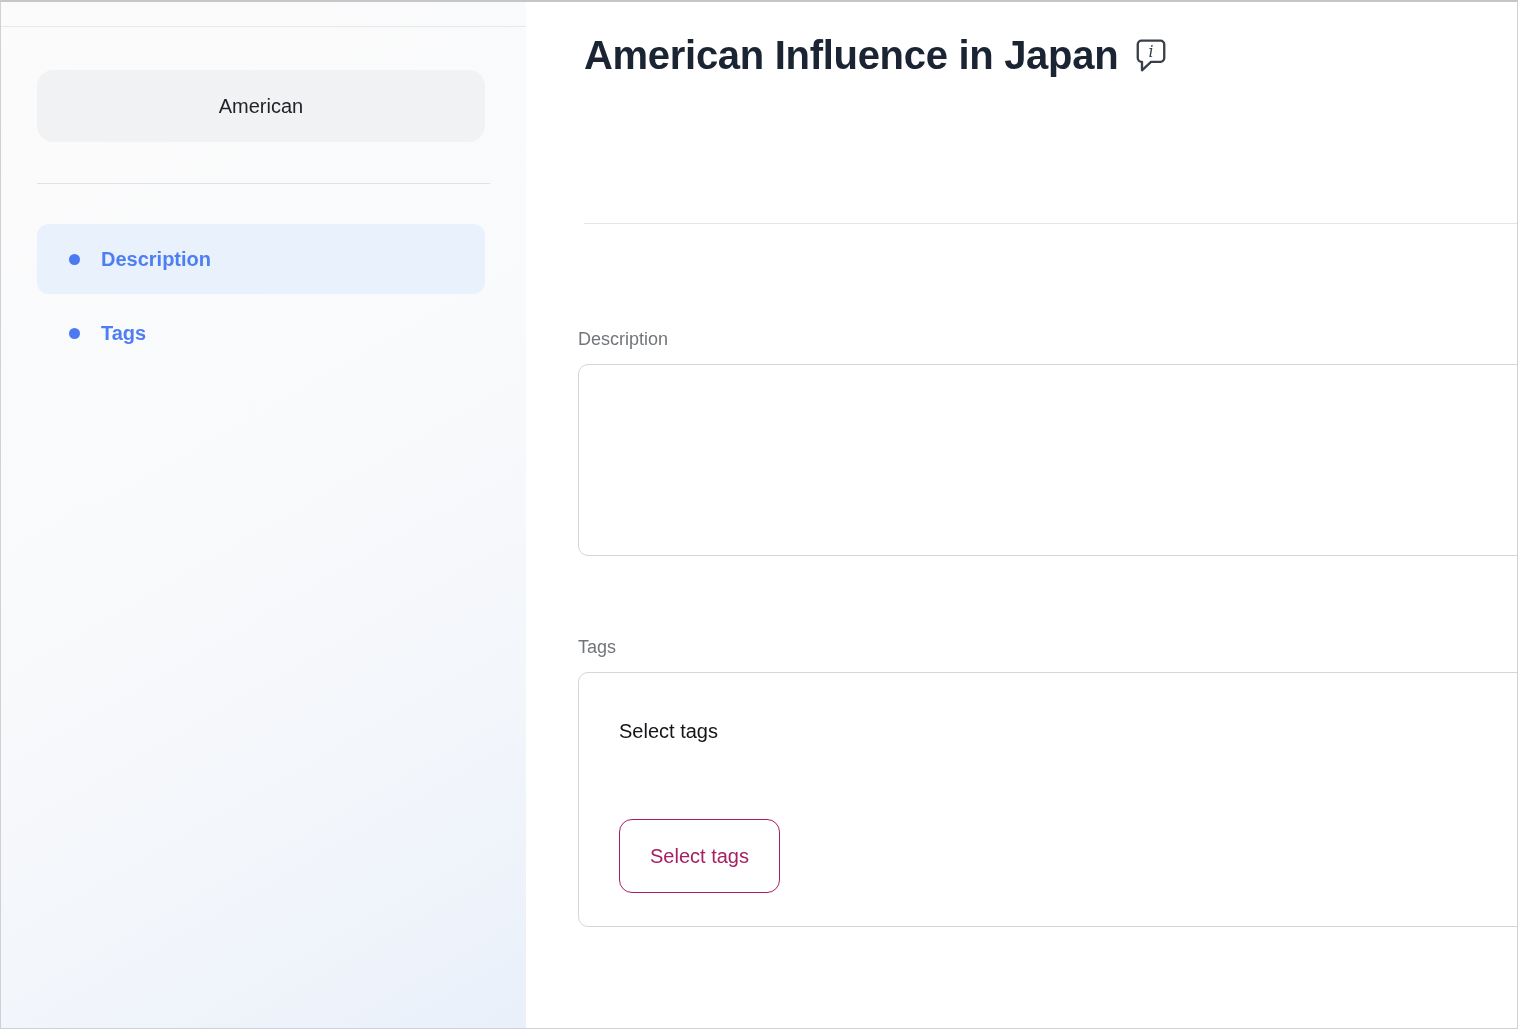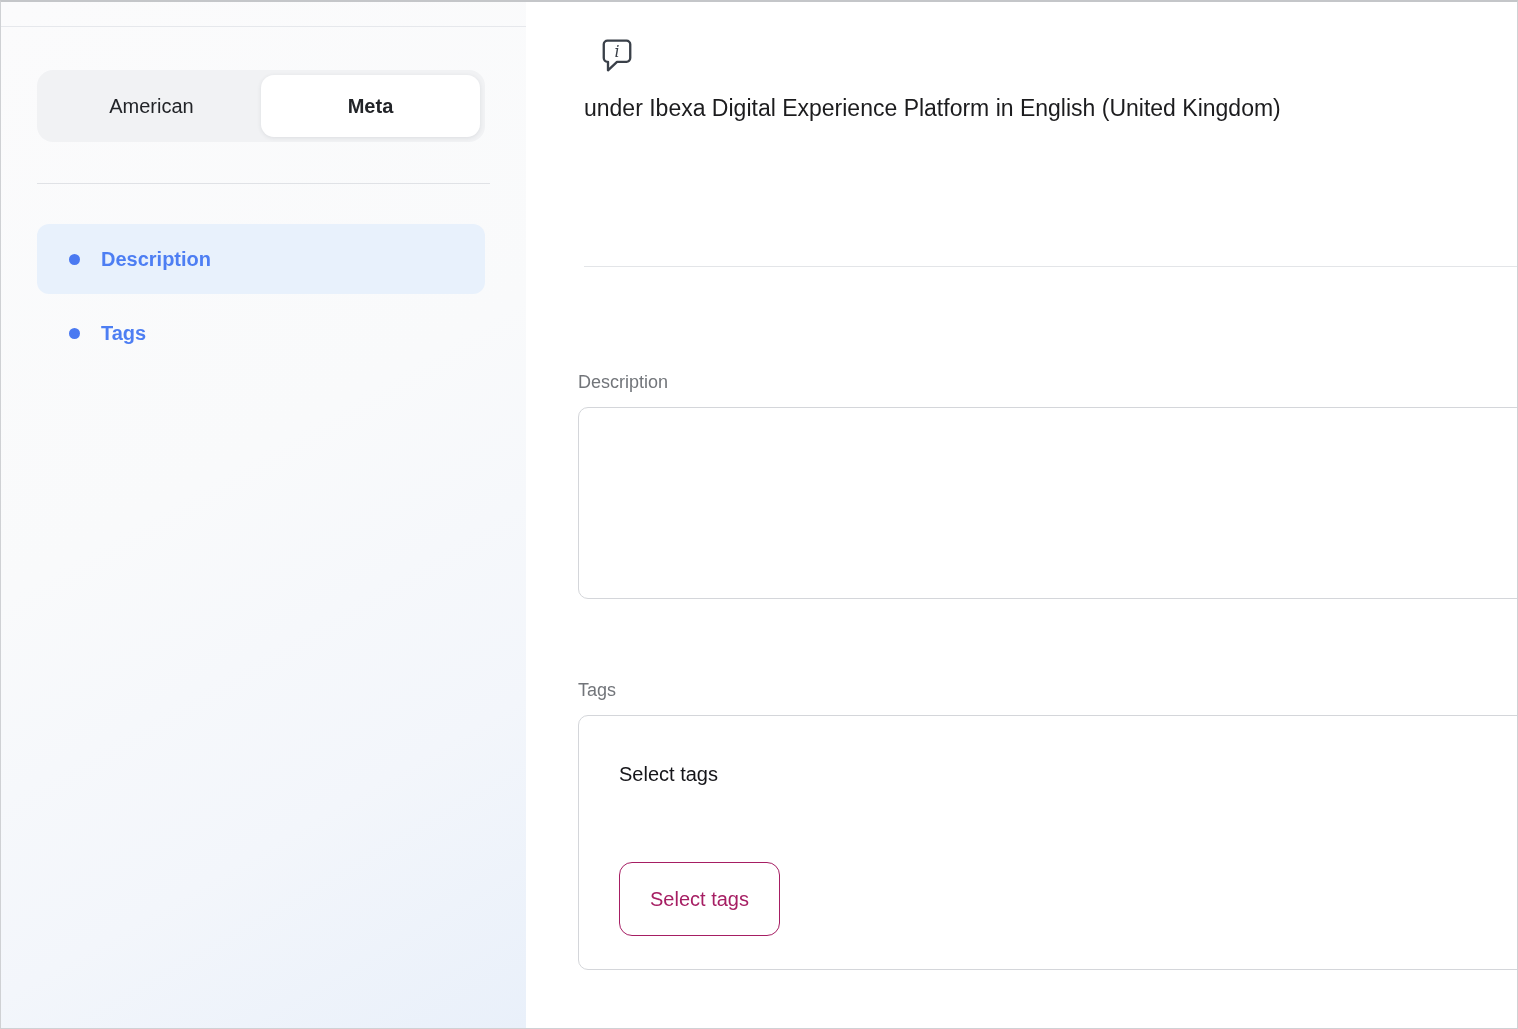--- a/index.html
+++ b/index.html
@@ -161,48 +161,47 @@
   }
 </style>
 </head>
 <body>
 
 <aside class="edit-sidebar">
   <div class="panel-topbar"></div>
 
   <div class="tab-switcher">
     <div class="tab">American</div>
-    <div class="tab active">Meta</div>
   </div>
 
   <hr class="sidebar-divider">
 
   <nav class="anchor-nav">
     <div class="anchor-item active">
       <span class="anchor-dot"></span>
       <span class="anchor-label">Description</span>
     </div>
     <div class="anchor-item">
       <span class="anchor-dot"></span>
       <span class="anchor-label">Tags</span>
     </div>
   </nav>
 </aside>
 
 <main class="edit-form-main">
   <div class="title-row">
+    <h1 class="page-title">American Influence in Japan</h1>
     <span class="info-icon">
       <svg width="32" height="36" viewBox="0 0 30 34" aria-hidden="true">
         <path d="M6 2.5 H24 A3.5 3.5 0 0 1 27.5 6 V19 A3.5 3.5 0 0 1 24 22.5 H15 L6.5 30.5 V22.5 H6 A3.5 3.5 0 0 1 2.5 19 V6 A3.5 3.5 0 0 1 6 2.5 Z" fill="none" stroke="#3a4049" stroke-width="2.2" stroke-linejoin="round"></path>
         <text x="15" y="17.5" text-anchor="middle" font-family="'DejaVu Serif', serif" font-style="italic" font-size="15" fill="#3a4049">i</text>
       </svg>
     </span>
   </div>
 
-  <div class="subtitle">under Ibexa Digital Experience Platform in English (United Kingdom)</div>
 
   <hr class="main-divider">
 
   <section class="field-description">
     <div class="field-label">Description</div>
     <textarea class="description-textarea" style=""></textarea>
   </section>
 
   <section class="field-tags">
     <div class="field-label">Tags</div>

